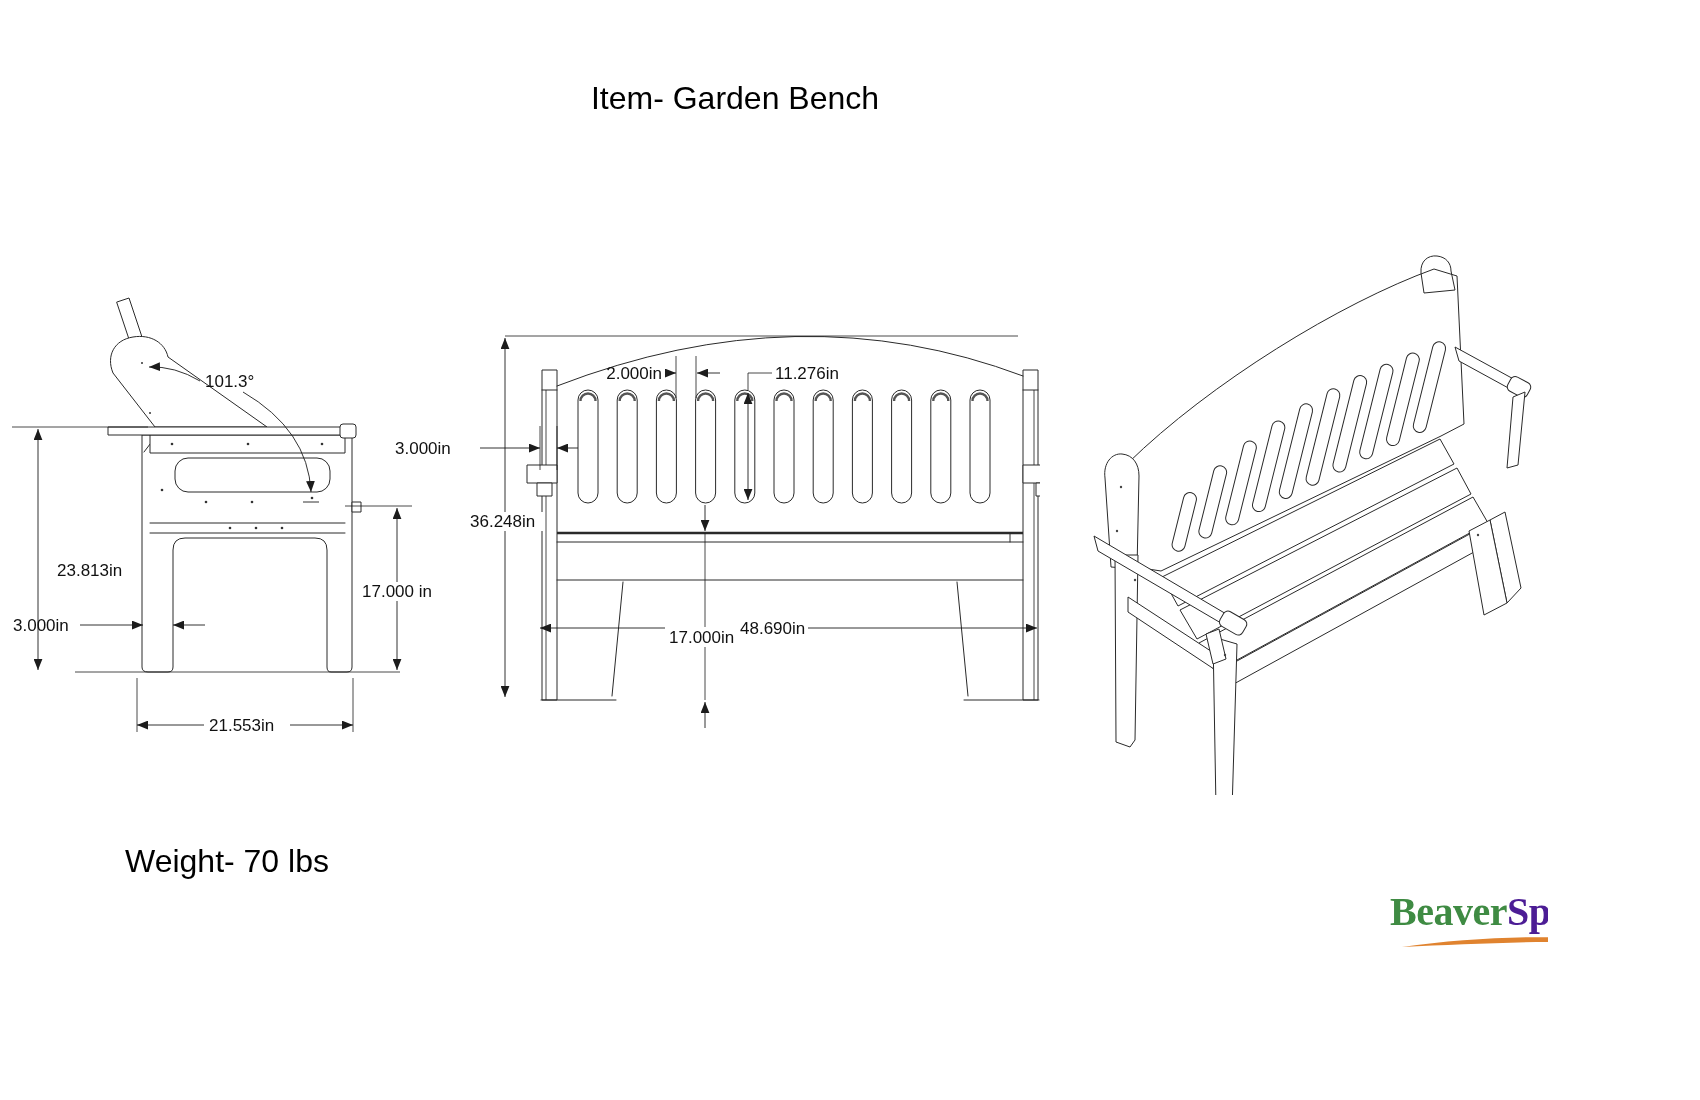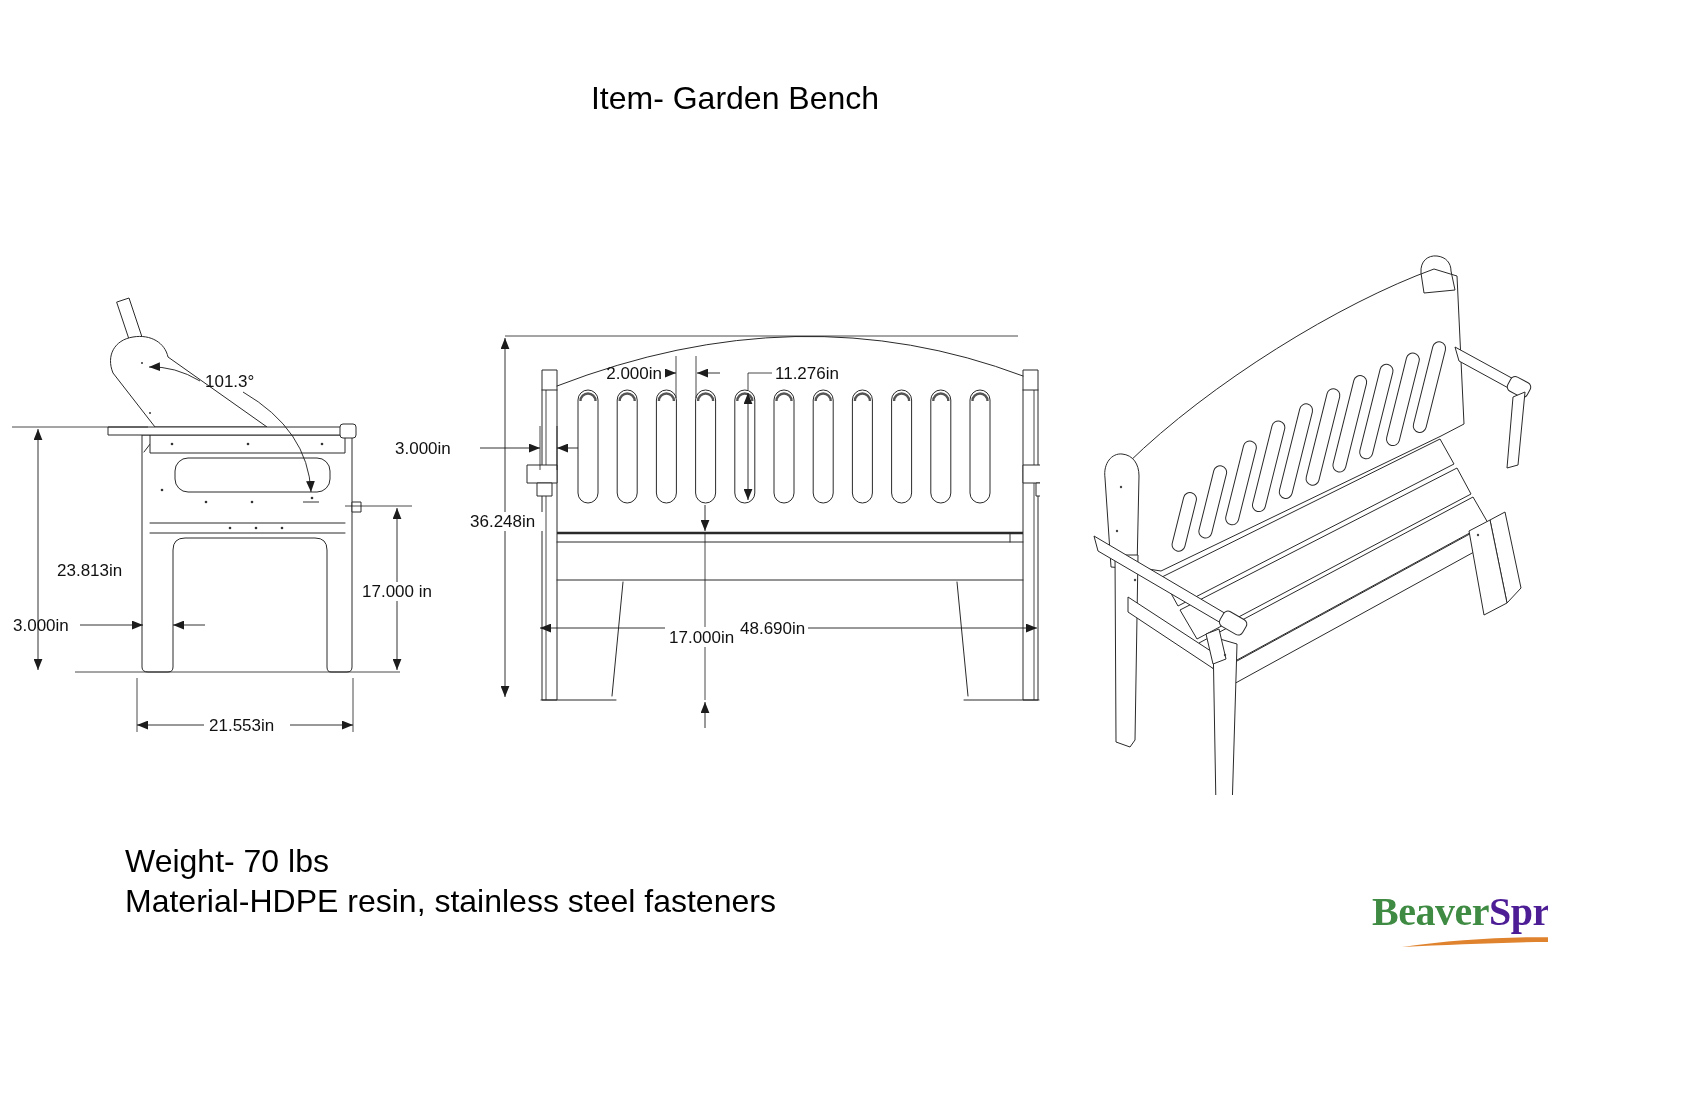--- a/index.html
+++ b/index.html
@@ -242,34 +242,33 @@
       <circle cx="111" cy="252" r="1.2" fill="#444"></circle>
         <circle cx="107" cy="296" r="1.2" fill="#444"></circle>
       <circle cx="125" cy="345" r="1.2" fill="#444"></circle>
         <circle cx="215" cy="420" r="1.2" fill="#444"></circle>
       <circle cx="468" cy="300" r="1.2" fill="#444"></circle>
     </g>
   </svg>
 
   <div id="specs" class="abs">
     <div>Weight- 70 lbs</div>
-    <div>Material-HDPE resin, stainless steel fasteners</div>
   </div>
 
   <div id="logo" class="abs">
     <svg id="leaf" width="40" height="42" viewBox="0 0 36 40">
       <defs>
         <linearGradient id="leaf-g" x1="0" y1="0" x2="1" y2="1">
           <stop id="leaf-s1" offset="0" stop-color="#f2b13a"></stop>
           <stop id="leaf-s2" offset="1" stop-color="#e2641c"></stop>
         </linearGradient>
       </defs>
       <path id="leaf-path" fill="url(#leaf-g)" d="M18,1 L21,8 L28,4 L26,12 L34,11 L29,18 L35,22 L26,24 L28,32 L20,28 L18,39 L16,28 L8,32 L10,24 L1,22 L7,18 L2,11 L10,12 L8,4 L15,8 Z"></path>
     </svg>
     <div id="logo-text">
-      <span id="logo-beaver" style="color: rgb(63, 139, 67);">Beaver</span><span id="logo-springs" style="color: #4c1d95;">Springs</span>
+      <span id="logo-beaver" style="color: rgb(63, 139, 67); margin-left: 18px;">Beaver</span><span id="logo-springs" style="color: #4c1d95;">Springs</span>
     </div>
     <svg id="swoosh" width="240" height="16" viewBox="0 0 240 16">
       <path id="swoosh-path" d="M2,11 C80,0 170,-2 238,6 C170,4 80,7 2,11 Z" fill="#e0832f"></path>
     </svg>
   </div>
 
 </div>
 
 </body></html>

